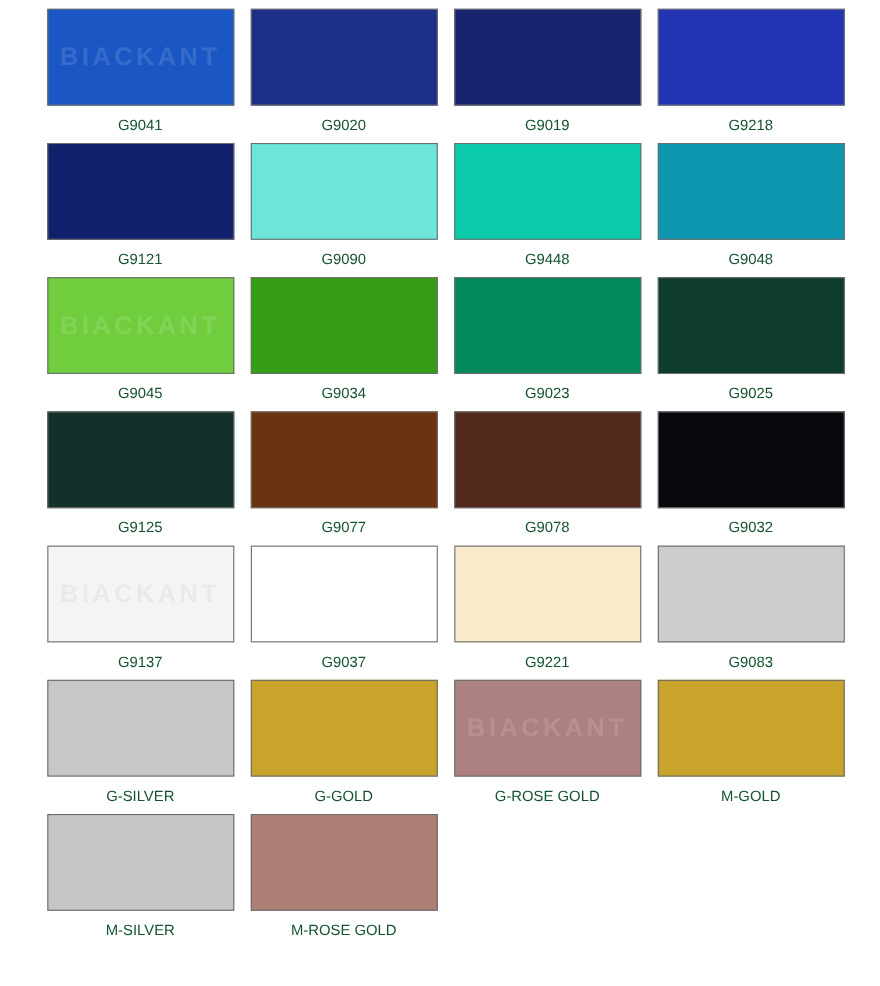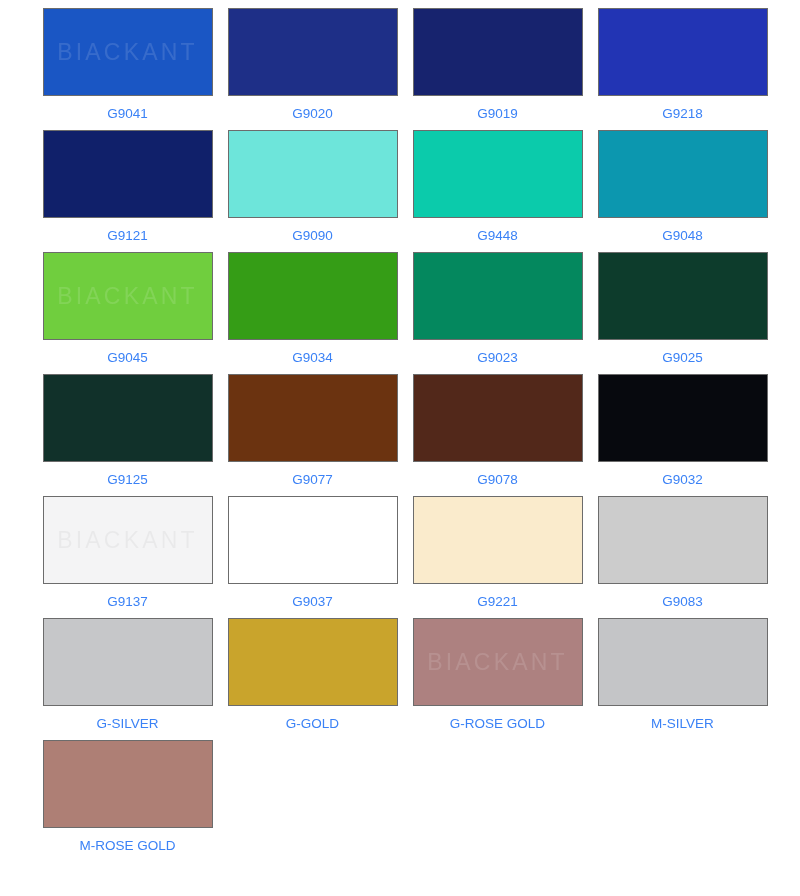--- a/index.html
+++ b/index.html
@@ -39,34 +39,34 @@
     border: 1px solid #6c6c6c;
     overflow: hidden;
   }
   .swatch-chip .watermark {
     position: absolute;
     left: 50%;
     top: 50%;
     transform: translate(-50%, -50%);
     font-family: "Liberation Sans", sans-serif;
     font-size: 23px;
-    font-weight: normal;
+    font-weight: bold;
     letter-spacing: 3.2px;
     white-space: nowrap;
     color: rgba(255,255,255,0.13);
     pointer-events: none;
     user-select: none;
   }
   .swatch-chip.wm-dark .watermark {
     color: rgba(0,0,0,0.045);
   }
   .swatch-label {
     margin-top: 11px;
     font-size: 13.5px;
-    color: #3b82f6;
+    color: #14532d;
     text-align: center;
     line-height: 1.1;
     white-space: nowrap;
   }
 </style>
 </head>
 <body>
 
 <div id="swatch-grid">
     <div class="swatch-cell">
@@ -163,20 +163,24 @@
       <div class="swatch-chip no-wm" style="background: rgb(201, 164, 44);"></div>
       <div class="swatch-label">G-GOLD</div>
     </div>
     <div class="swatch-cell">
       <div class="swatch-chip" style="background: rgb(173, 129, 128);">
         <span class="watermark">BIACKANT</span>
       </div>
       <div class="swatch-label">G-ROSE GOLD</div>
     </div>
     <div class="swatch-cell">
+      <div class="swatch-chip no-wm" style="background: rgb(201, 164, 44);"></div>
+      <div class="swatch-label">M-GOLD</div>
+    </div>
+    <div class="swatch-cell">
       <div class="swatch-chip no-wm wm-dark" style="background: rgb(196, 197, 199);"></div>
       <div class="swatch-label">M-SILVER</div>
     </div>
     <div class="swatch-cell">
       <div class="swatch-chip no-wm" style="background: rgb(174, 127, 117);"></div>
       <div class="swatch-label">M-ROSE GOLD</div>
     </div>
   </div>
 
 </body></html>

